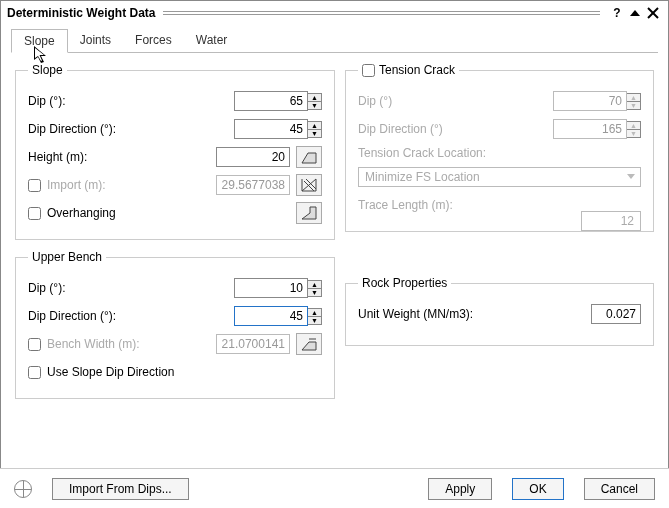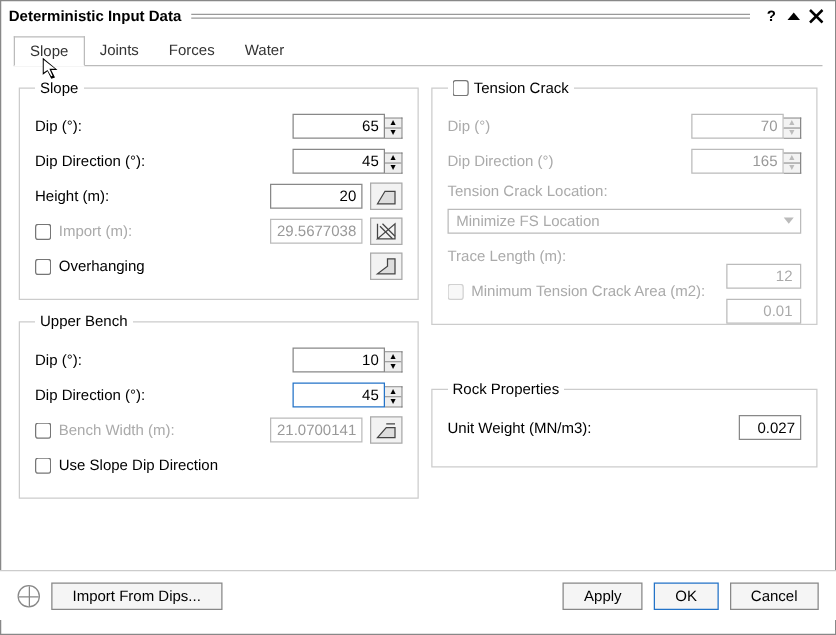--- a/index.html
+++ b/index.html
@@ -81,21 +81,21 @@
   .row {
     display: flex;
     align-items: center;
     height: 28px;
     gap: 6px;
   }
   .row .lbl { flex: 1; }
   .row.disabled .lbl, .disabled { color: #aaa; }
   .spin {
     display: flex;
-    align-items: flex-end;
+    align-items: center;
     height: 20px;
   }
   .num-input {
     width: 74px;
     height: 20px;
     border: 1px solid #888;
     text-align: right;
     padding: 0 4px;
     font-size: 12px;
     font-family: inherit;
@@ -146,27 +146,27 @@
     font-size:12px; color:#aaa; background:#fff;
   }
   .small-field {
     width: 60px; height:20px; border:1px solid #bbb;
     text-align:right; padding:0 6px; font-size:12px; color:#aaa;
     background:#fff;
     margin-top:32px;
   }
   .footer {
     position:absolute;
-    bottom:12px; left:0; right:0;
+    bottom:0; left:0; right:0;
     border-top:1px solid #ccc;
     height:40px;
     display:flex;
     align-items:center;
     padding:0 14px;
-    gap:9px;
+    gap:20px;
     background:#fff;
   }
   .btn {
     height:22px;
     padding:0 16px;
     border:1px solid #888;
     background:#f5f5f5;
     font-size:12px;
     cursor:pointer;
     font-family:inherit;
@@ -187,21 +187,21 @@
     position:absolute;
     left:34px; top:46px;
     pointer-events:none;
   }
   .help-q { font-weight:bold; }
 </style>
 </head>
 <body>
 
 <div class="title-bar">
-  <span class="title">Deterministic Input Data</span>
+  <span class="title">Deterministic Weight Data</span>
   <div class="rule"></div>
   <span class="ctrl help-q">?</span>
   <span class="ctrl">
     <svg width="12" height="12">
         <polygon points="1,9 11,9 6,3" fill="#000"></polygon>
       </svg>
   </span>
   <span class="ctrl">
     <svg width="12" height="12">
         <line x1="1" y1="1" x2="11" y2="11" stroke="#000" stroke-width="2"></line>
@@ -361,25 +361,20 @@
       </div>
       <div class="row disabled">
         <div class="combo-wrap">
           <input class="combo-field" disabled="" value="Minimize FS Location" style="">
         </div>
       </div>
       <div class="row disabled">
         <span class="lbl">Trace Length (m):</span>
         <input class="small-field" disabled="" value="12" style="">
       </div>
-      <div class="row disabled">
-        <input type="checkbox" class="chk" disabled="" style="">
-        <span class="lbl">Minimum Tension Crack Area (m2):</span>
-        <input class="small-field" disabled="" value="0.01" style="">
-      </div>
     </fieldset>
 
     <fieldset class="group" style="height:70px">
       <legend>Rock Properties</legend>
       <div class="row">
         <span class="lbl">Unit Weight (MN/m3):</span>
         <input class="num-input" style="width: 50px;" value="0.027">
       </div>
     </fieldset>
   </div>

